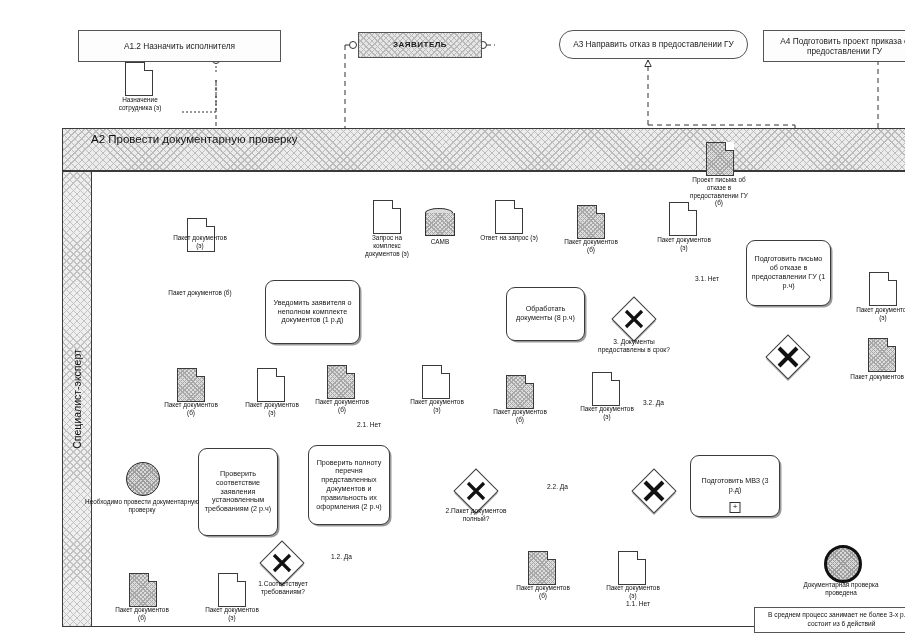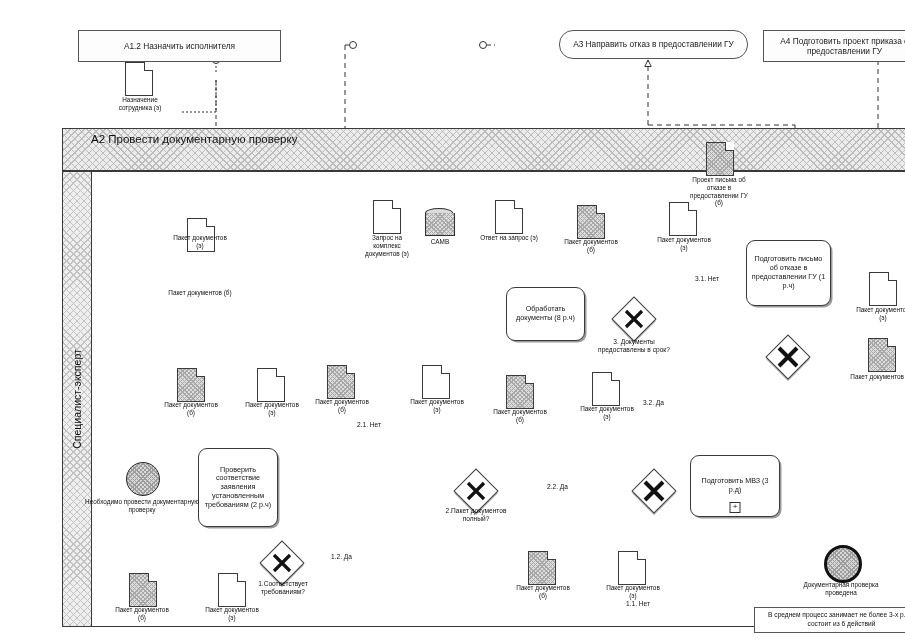--- a/index.html
+++ b/index.html
@@ -145,40 +145,43 @@
       <path d="M848,400 L848,370" stroke-dasharray="1.5,2.5"></path>
       <path d="M100,608 L100,585" stroke-dasharray="1.5,2.5"></path>
       <path d="M190,608 L190,585" stroke-dasharray="1.5,2.5"></path>
       <path d="M500,600 L500,585" stroke-dasharray="1.5,2.5"></path>
       <path d="M590,600 L590,585" stroke-dasharray="1.5,2.5"></path>
     </g>
   </svg>
 
   <div class="box extbox" style="left:38px;top:30px;width:203px;height:32px;">A1.2 Назначить исполнителя</div>
 
+  <div class="box extbox hatch" style="left:318px;top:32px;width:124px;height:26px;">ЗАЯВИТЕЛЬ</div>
 
   <div class="box extbox" style="left:519px;top:30px;width:189px;height:29px;border-radius:14px;">A3 Направить отказ в предоставлении ГУ</div>
 
   <div class="box extbox" style="left:723px;top:30px;width:163px;height:32px;">A4 Подготовить проект приказа о предоставлении ГУ</div>
 
   <div class="poolhead" style="left:22px;top:128px;width:860px;height:43px;padding-left:28px;">
     <span>A2 Провести документарную проверку</span>
   </div>
   <div class="pool" style="left:22px;top:171px;width:860px;height:456px;"></div>
   <div class="lanelabel" style="left:22px;top:171px;width:30px;height:456px;">
     <span>Специалист-эксперт</span>
   </div>
 
+  <div class="task" style="left:225px;top:280px;width:95px;height:64px;">Уведомить заявителя о неполном комплекте документов (1 р.д)</div>
 
   <div class="task" style="left:466px;top:287px;width:79px;height:54px;">Обработать документы (8 р.ч)</div>
 
   <div class="task" style="left:706px;top:240px;width:85px;height:66px;">Подготовить письмо об отказе в предоставлении ГУ (1 р.ч)</div>
 
-  <div class="task" style="left:158px;top:448px;width:80px;height:79px;">Проверить соответствие заявления установленным требованиям (2 р.ч)</div>
-
+  <div class="task" style="left:158px;top:448px;width:80px;height:88px;">Проверить соответствие заявления установленным требованиям (2 р.ч)</div>
+
+  <div class="task" style="left:268px;top:445px;width:82px;height:80px;">Проверить полноту перечня представленных документов и правильность их оформления (2 р.ч)</div>
 
   <div class="task" style="left:650px;top:455px;width:90px;height:62px;">
     <span>Подготовить МВЗ (3 р.д)</span>
     <span class="plus">+</span>
   </div>
 
   <div class="gw" style="left:226px;top:547px;">
     <svg class="x" viewBox="0 0 30 30">
         <path d="M7,7 L23,23 M23,7 L7,23" stroke="#111" stroke-width="3.2" fill="none"></path>
       </svg>

